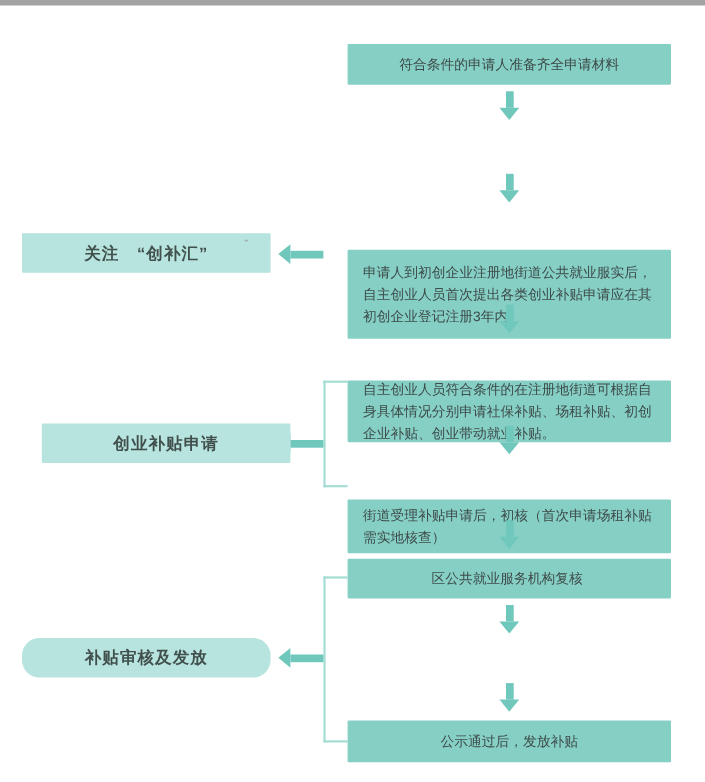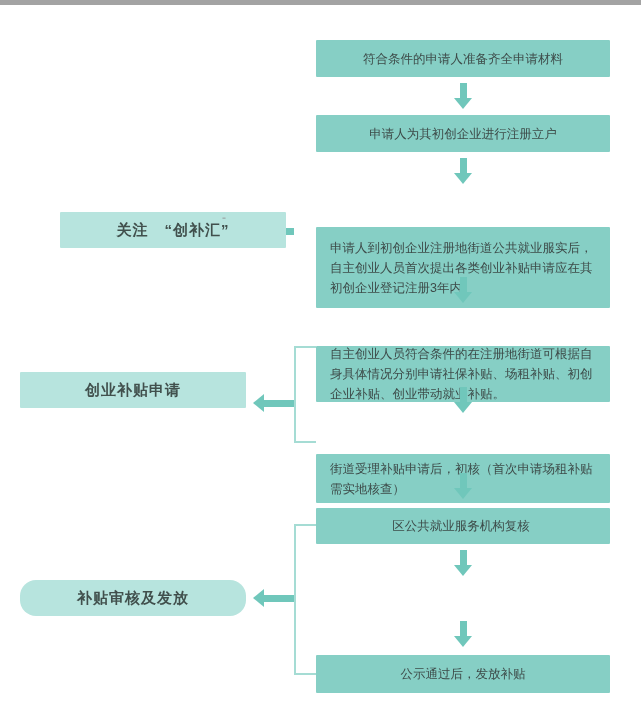--- a/index.html
+++ b/index.html
@@ -42,22 +42,22 @@
     position:absolute;
     left:20px; width:226px; height:36px;
     background:#b7e4de;
     color:#41504d;
     font-weight:bold;
     font-size:15px;
     letter-spacing:1px;
     display:flex; align-items:center; justify-content:center;
     border-radius:1px;
   }
-  .l1 { top:207px;margin-left:40px; }
-  .l2 { top:367px; }
+  .l1 { top:207px; }
+  .l2 { top:380px;margin-left:18px; }
   .l3 { top:575px;border-radius:16px; }
 
   .stray-mark {
     position:absolute;
     left:222px; top:206px;
     color:#9aa0a0; font-size:12px; font-weight:bold;
     opacity:.7;
   }
 
   
@@ -106,21 +106,20 @@
   .b2v { left:294px; top:519px; width:2px;  height:151px; }
   .b2t { left:294px; top:519px; width:22px; height:2px; }
   .b2b { left:294px; top:668px; width:22px; height:2px; }
 </style>
 </head>
 <body>
 
 <div class="canvas">
 
   <div class="step s1">符合条件的申请人准备齐全申请材料</div>
-  <div class="step s2">申请人为其初创企业进行注册立户</div>
   <div class="step s3 align-left">申请人到初创企业注册地街道公共就业服实后，自主创业人员首次提出各类创业补贴申请应在其初创企业登记注册3年内</div>
   <div class="step s4 align-left">自主创业人员符合条件的在注册地街道可根据自身具体情况分别申请社保补贴、场租补贴、初创企业补贴、创业带动就业补贴。</div>
   <div class="step s5 align-left">街道受理补贴申请后，初核（首次申请场租补贴需实地核查）</div>
   <div class="step s6">区公共就业服务机构复核</div>
   <div class="step s8">公示通过后，发放补贴</div>
 
   <div class="arrow-down a1">
       <div class="shaft"></div>
       <div class="head"></div>
     </div>

